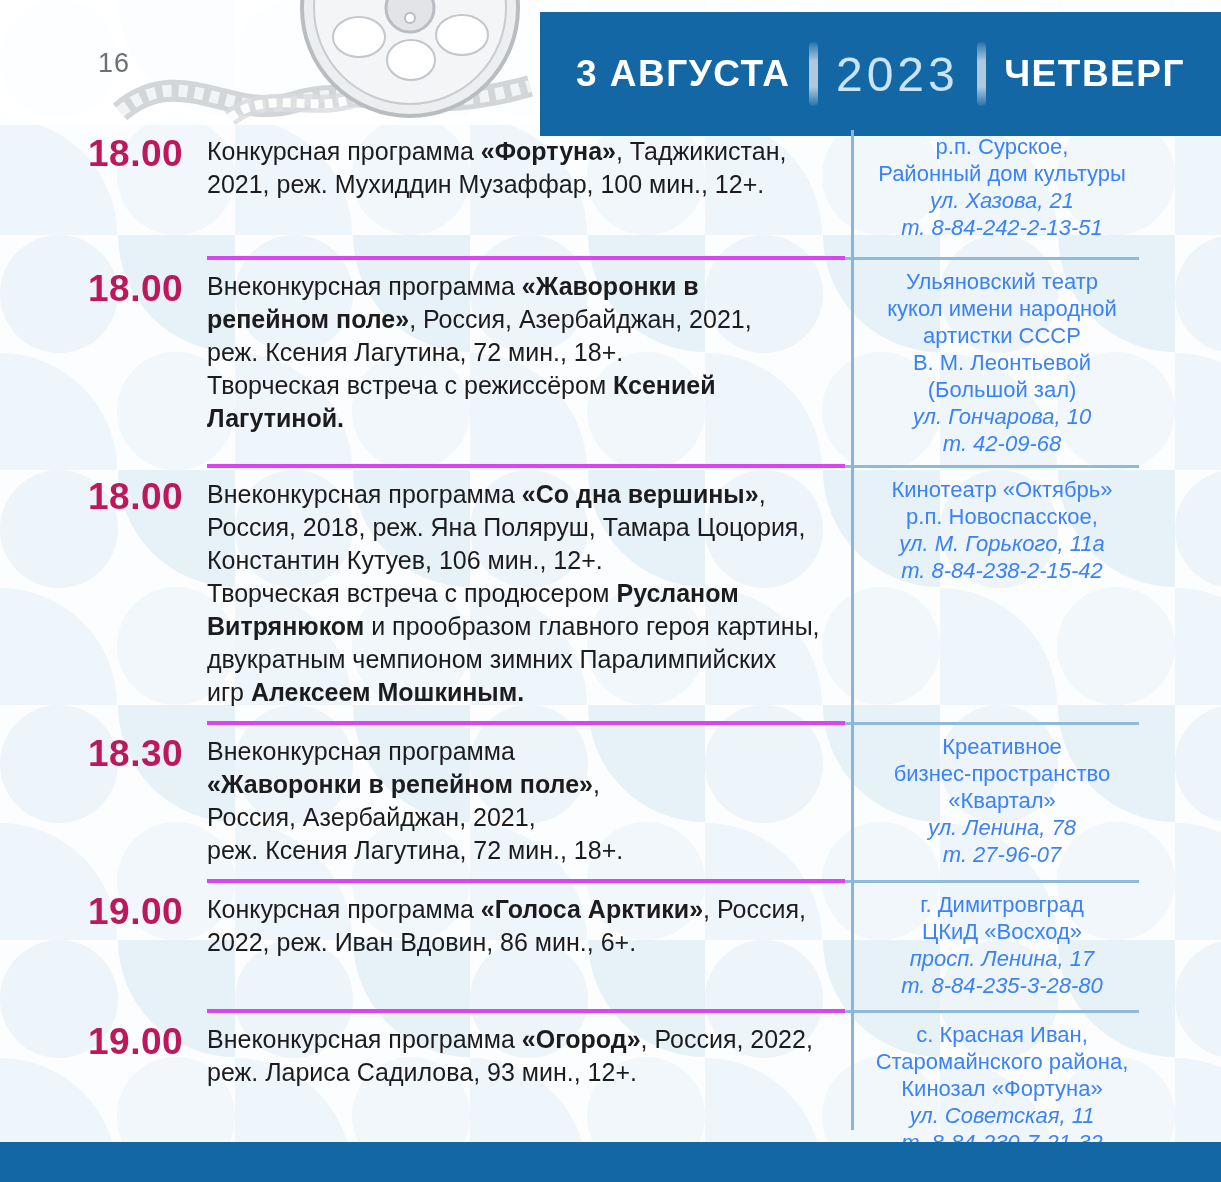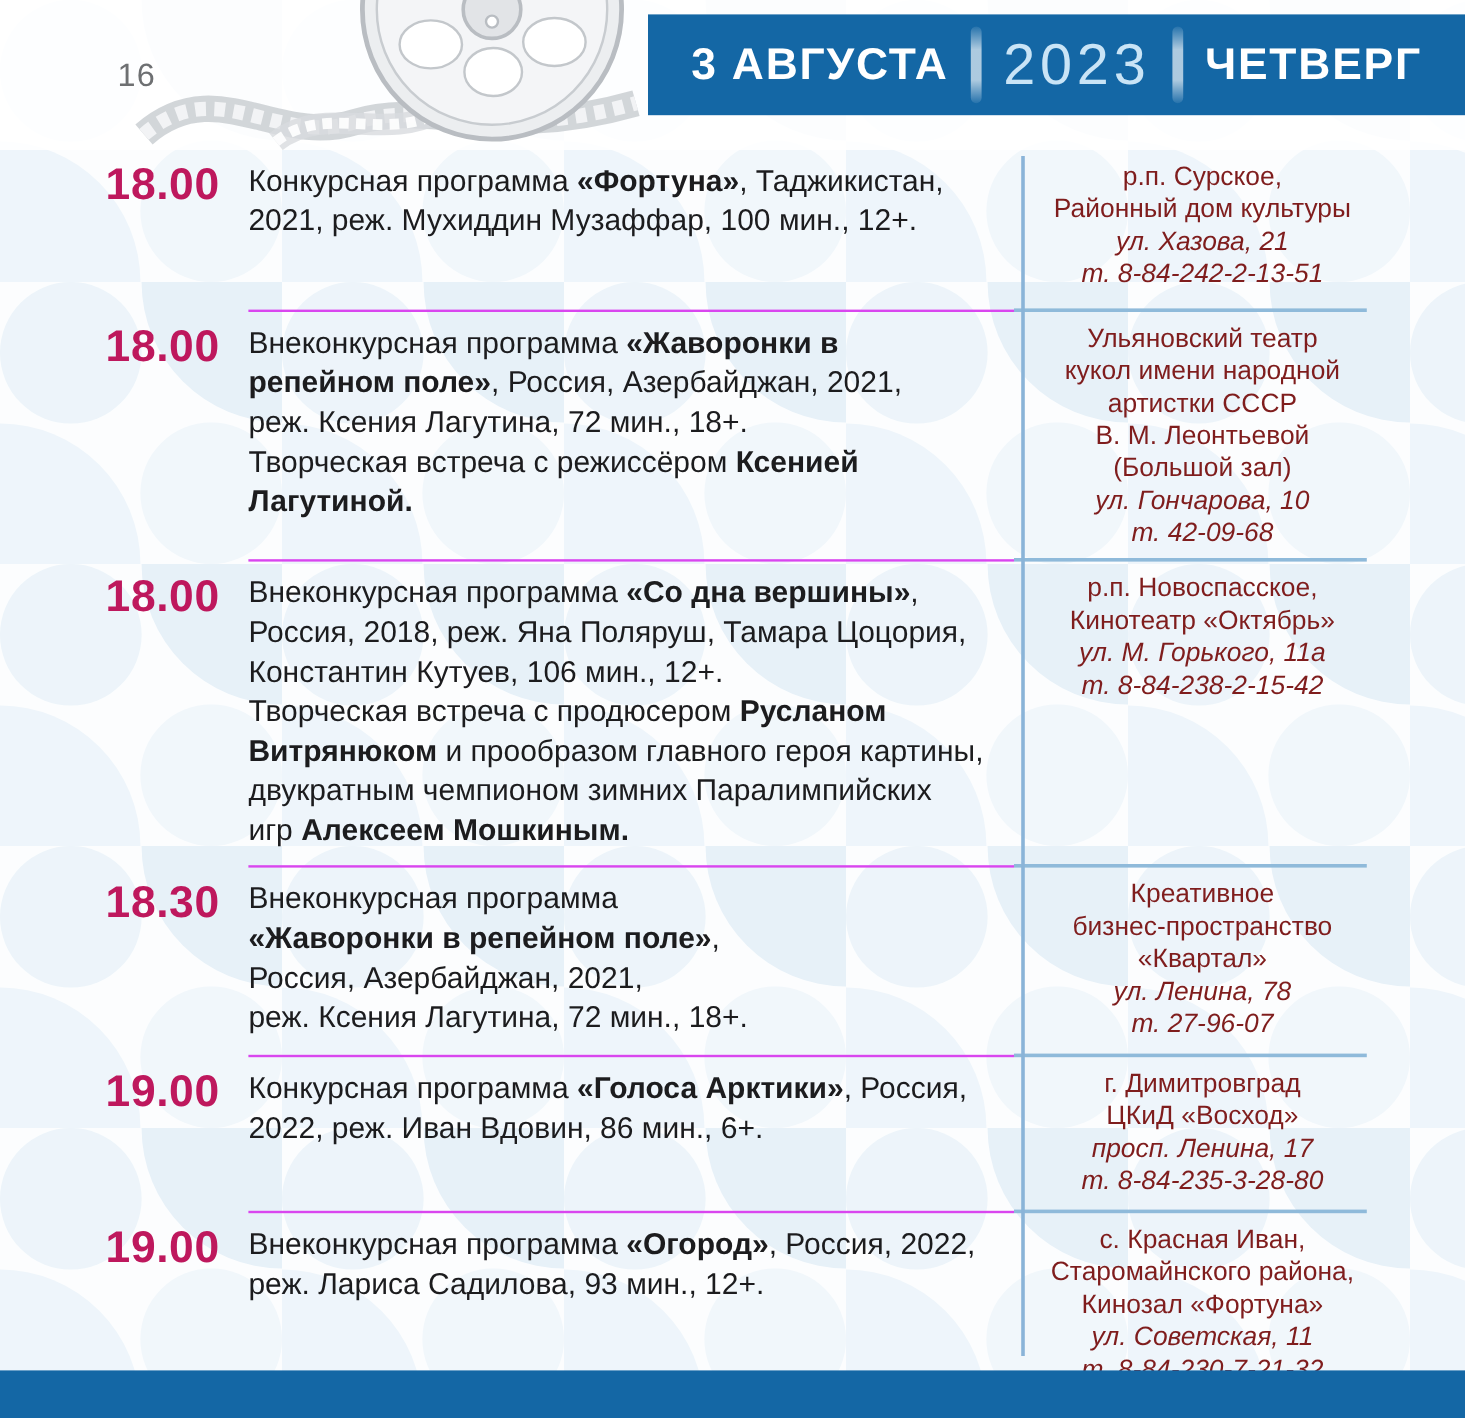--- a/index.html
+++ b/index.html
@@ -13,21 +13,21 @@
   .bg-pattern{position:absolute;inset:0;z-index:0;}
   
   .page-number{
     position:absolute;left:74px;top:48px;z-index:2;
     font-size:27px;color:#6e7072;letter-spacing:1px;margin-left:24px;
   }
   
   .reel-wrap{position:absolute;left:110px;top:-10px;z-index:1;}
   
   .banner{
-    position:absolute;left:540px;right:0;top:12px;height:84px;z-index:2;
+    position:absolute;left:540px;right:0;top:12px;height:124px;z-index:2;
     display:flex;align-items:center;justify-content:space-between;
     padding:0 36px;box-sizing:border-box;
   }
   .banner .date,.banner .weekday{
     color:#ffffff;font-weight:700;font-size:37px;letter-spacing:1.5px;
   }
   .banner .year{
     color:#c9e4f6;font-weight:400;font-size:48px;letter-spacing:4px;
   }
   .banner .vbar{
@@ -43,25 +43,25 @@
   .row:nth-of-type(4){min-height:158px;}
   .row:nth-of-type(5){min-height:130px;}
   .row:nth-of-type(6){min-height:157px;}
   .time-cell{
     font-size:37px;font-weight:700;color:#be185d;
     padding-top:8px;letter-spacing:.5px;
   }
   .desc-cell{
     font-size:25px;line-height:33px;padding:10px 10px 12px 0;box-sizing:border-box;
   }
-  .row:not(:last-child) .desc-cell{border-bottom:2px solid #d946ef;}
+  .row:not(:last-child) .desc-cell{border-bottom:4px solid #d946ef;}
   .desc-cell .b{font-weight:700;}
   .venue-cell{
     text-align:center;font-size:22px;line-height:27px;
-    padding:8px 4px 8px 24px;box-sizing:border-box;color:#7f1d1d;
+    padding:8px 4px 8px 24px;box-sizing:border-box;color:#3b82f6;
   }
   .row:not(:last-child) .venue-cell{border-bottom:3px solid #8fbada;}
   .venue-cell .i{font-style:italic;}
   
   .vline{
     position:absolute;left:851px;top:130px;height:1000px;width:3px;
     background:#8ab4d8;z-index:2;
   }
   
   .footer-bar{
@@ -140,22 +140,22 @@
         <div>(Большой зал)</div>
         <div class="i">ул. Гончарова, 10</div>
         <div class="i">т. 42-09-68</div>
       </div>
   </div>
 
   <div class="row">
     <div class="time-cell">18.00</div>
     <div class="desc-cell"><span>Внеконкурсная программа </span><span class="b">«Со дна вершины»</span><span>,</span><br><span>Россия, 2018, реж. Яна Поляруш, Тамара Цоцория,</span><br><span>Константин Кутуев, 106 мин., 12+.</span><br><span>Творческая встреча с продюсером </span><span class="b">Русланом</span><br><span class="b">Витрянюком</span><span> и прообразом главного героя картины,</span><br><span>двукратным чемпионом зимних Паралимпийских</span><br><span>игр </span><span class="b">Алексеем Мошкиным.</span></div>
     <div class="venue-cell">
+        <div>Кинотеатр «Октябрь»</div>
         <div>р.п. Новоспасское,</div>
-        <div>Кинотеатр «Октябрь»</div>
         <div class="i">ул. М. Горького, 11а</div>
         <div class="i">т. 8-84-238-2-15-42</div>
       </div>
   </div>
 
   <div class="row">
     <div class="time-cell">18.30</div>
     <div class="desc-cell"><span>Внеконкурсная программа</span><br><span class="b">«Жаворонки в репейном поле»</span><span>,</span><br><span>Россия, Азербайджан, 2021,</span><br><span>реж. Ксения Лагутина, 72 мин., 18+.</span></div>
     <div class="venue-cell">
         <div>Креативное</div>

